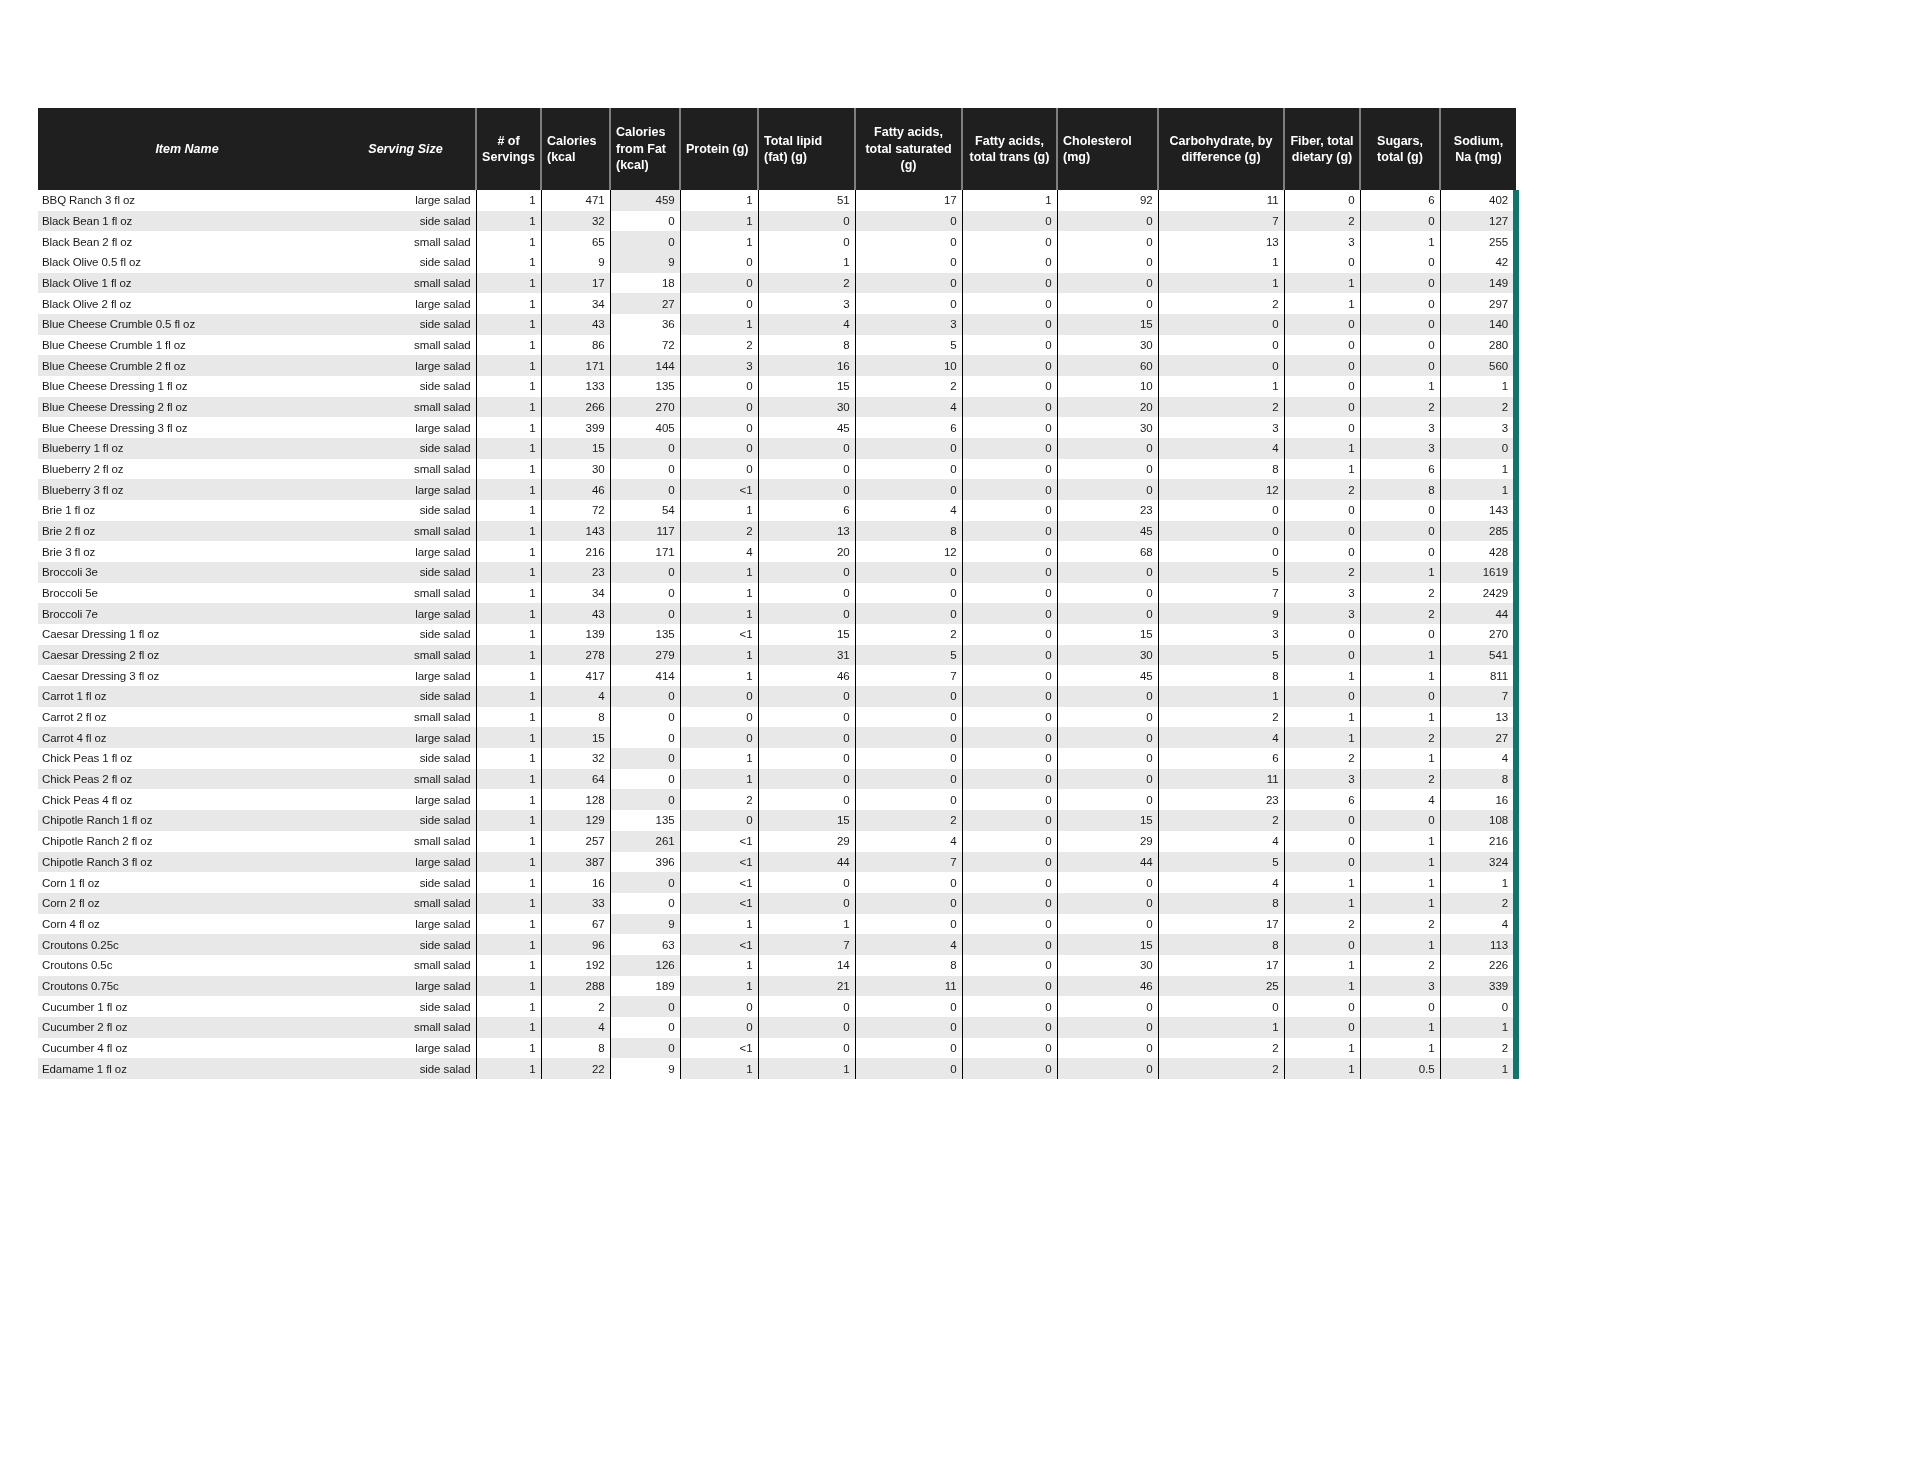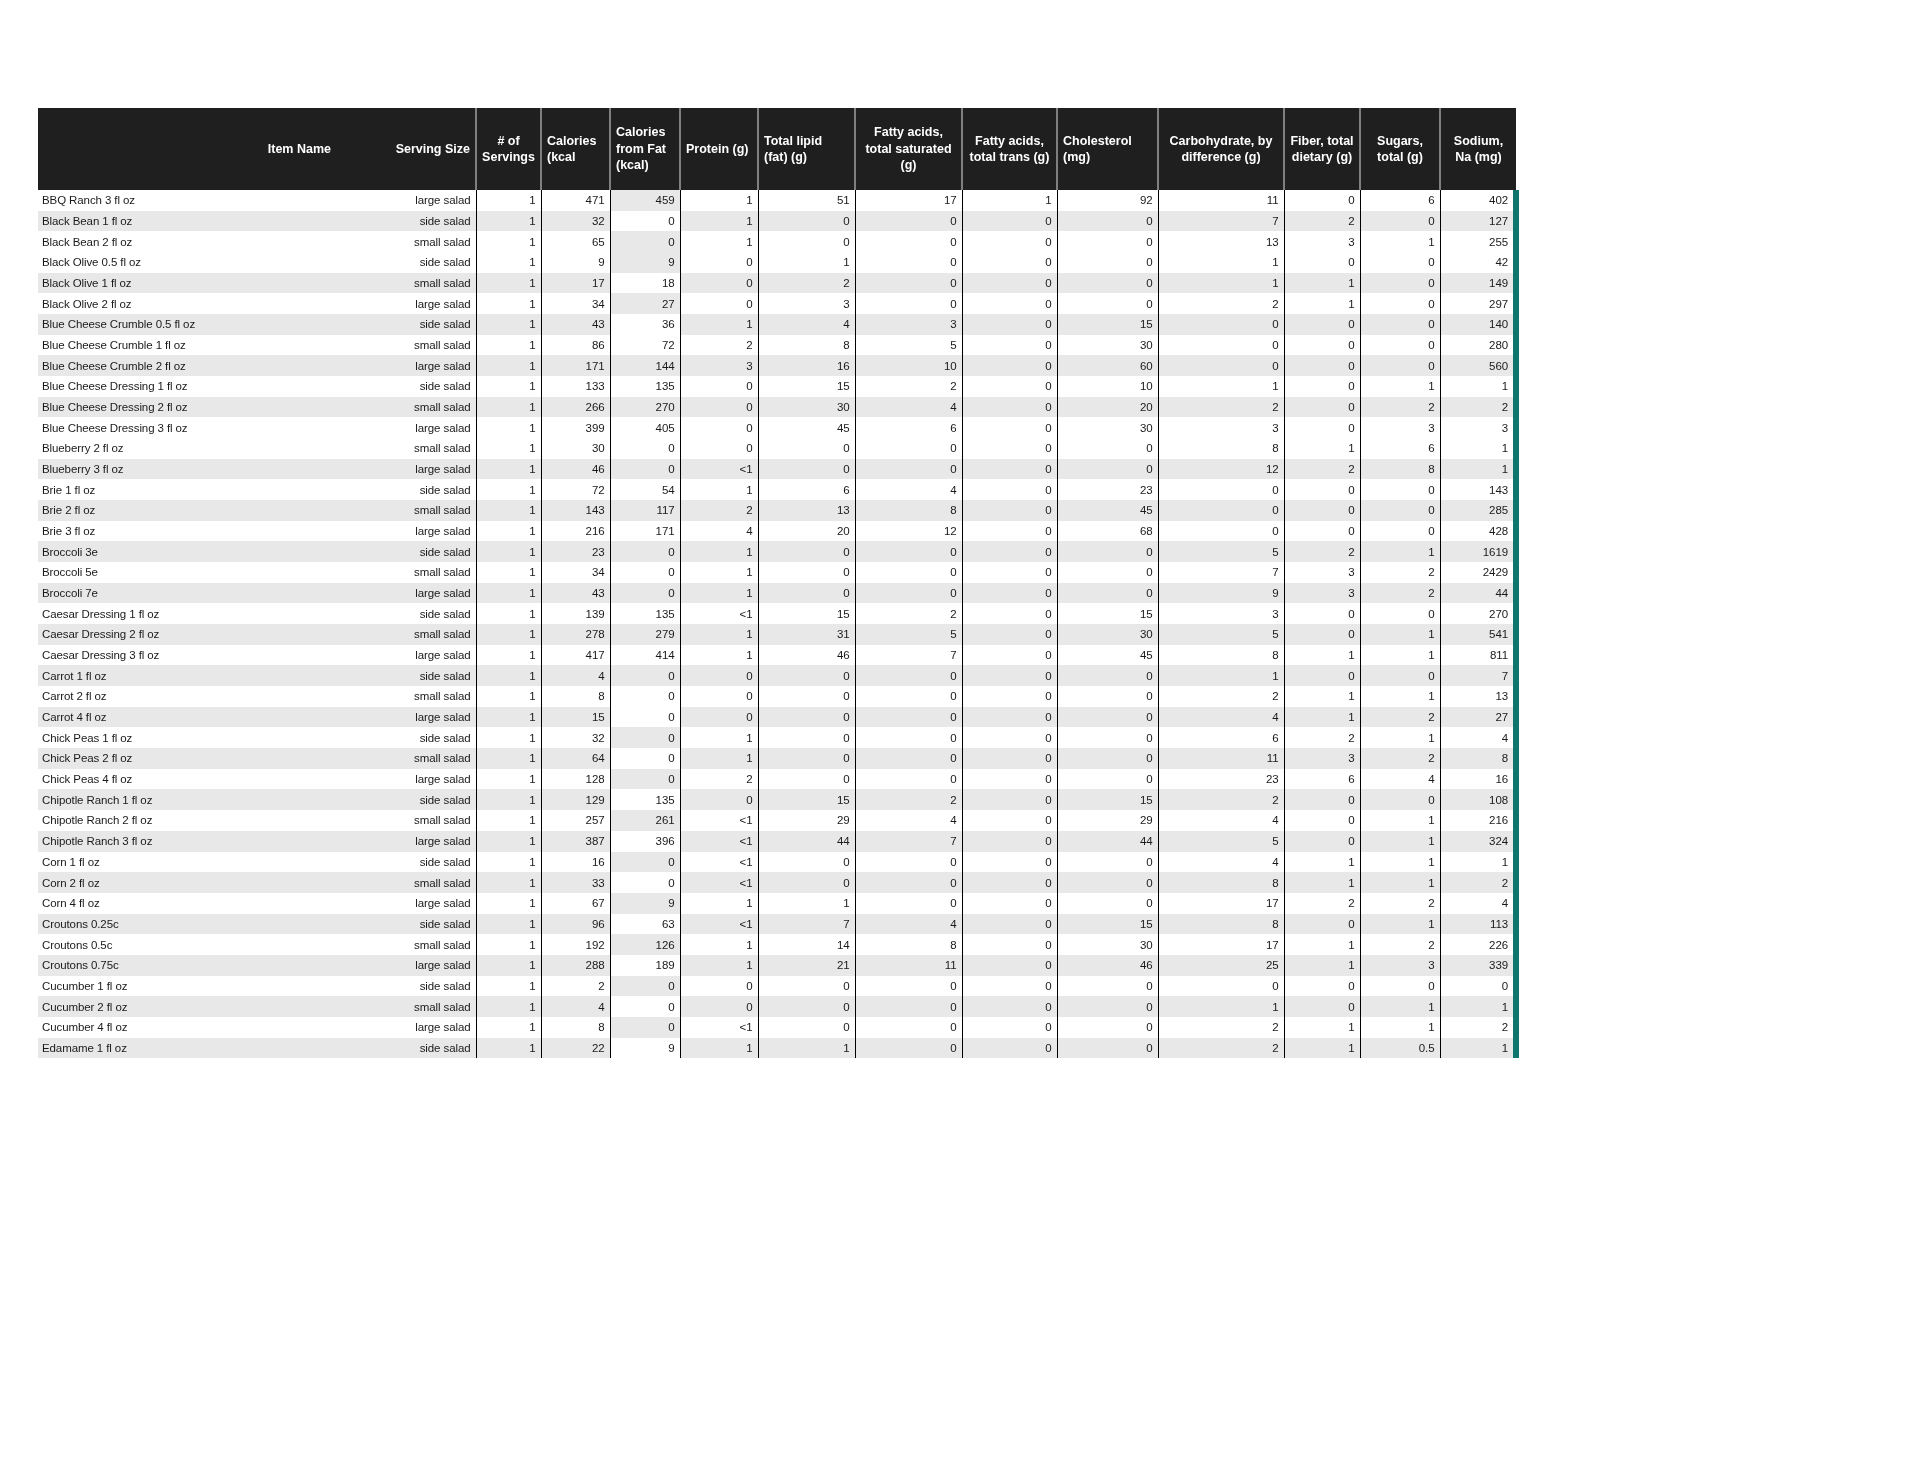--- a/index.html
+++ b/index.html
@@ -6,21 +6,21 @@
   body{width:1920px;height:1484px;position:relative;font-family:"Liberation Sans",sans-serif;}
   .sheet{position:absolute;left:38px;top:108px;}
   table{border-collapse:collapse;table-layout:fixed;width:1478px;}
   
   thead th{
     background:#1f1f1f;color:#ffffff;font-size:12.5px;font-weight:700;
     height:82px;vertical-align:middle;padding:2px 5px;line-height:1.32;
     box-sizing:border-box;
   }
   thead th.sep{border-left:2px solid #7f7f7f;}
-  th.c0,th.c1{text-align:right;}
+  th.c0,th.c1{text-align:center;font-style:italic;}
   th.c2{text-align:center;}
   th.c3,th.c4,th.c5,th.c6,th.c9{text-align:left;}
   th.c7,th.c8,th.c10,th.c11,th.c12,th.c13{text-align:center;}
   
   tbody td{
     height:20.68px;box-sizing:border-box;padding:0 5px;
     font-size:11.5px;color:#1a1a1a;letter-spacing:-0.1px;
     white-space:nowrap;overflow:hidden;
   }
   tbody tr.stripe td{background:#e8e8e8;}
@@ -263,20 +263,36 @@
           <td class="c5">0</td>
           <td class="c6">45</td>
           <td class="c7">6</td>
           <td class="c8">0</td>
           <td class="c9">30</td>
           <td class="c10">3</td>
           <td class="c11">0</td>
           <td class="c12">3</td>
           <td class="c13">3</td>
         </tr>
+        <tr class="stripe">
+          <td class="c0">Blueberry 1 fl oz</td>
+          <td class="c1">side salad</td>
+          <td class="c2">1</td>
+          <td class="c3">15</td>
+          <td class="c4 fat-gray">0</td>
+          <td class="c5">0</td>
+          <td class="c6">0</td>
+          <td class="c7">0</td>
+          <td class="c8">0</td>
+          <td class="c9">0</td>
+          <td class="c10">4</td>
+          <td class="c11">1</td>
+          <td class="c12">3</td>
+          <td class="c13">0</td>
+        </tr>
         <tr>
           <td class="c0">Blueberry 2 fl oz</td>
           <td class="c1">small salad</td>
           <td class="c2">1</td>
           <td class="c3">30</td>
           <td class="c4 fat-white">0</td>
           <td class="c5">0</td>
           <td class="c6">0</td>
           <td class="c7">0</td>
           <td class="c8">0</td>

